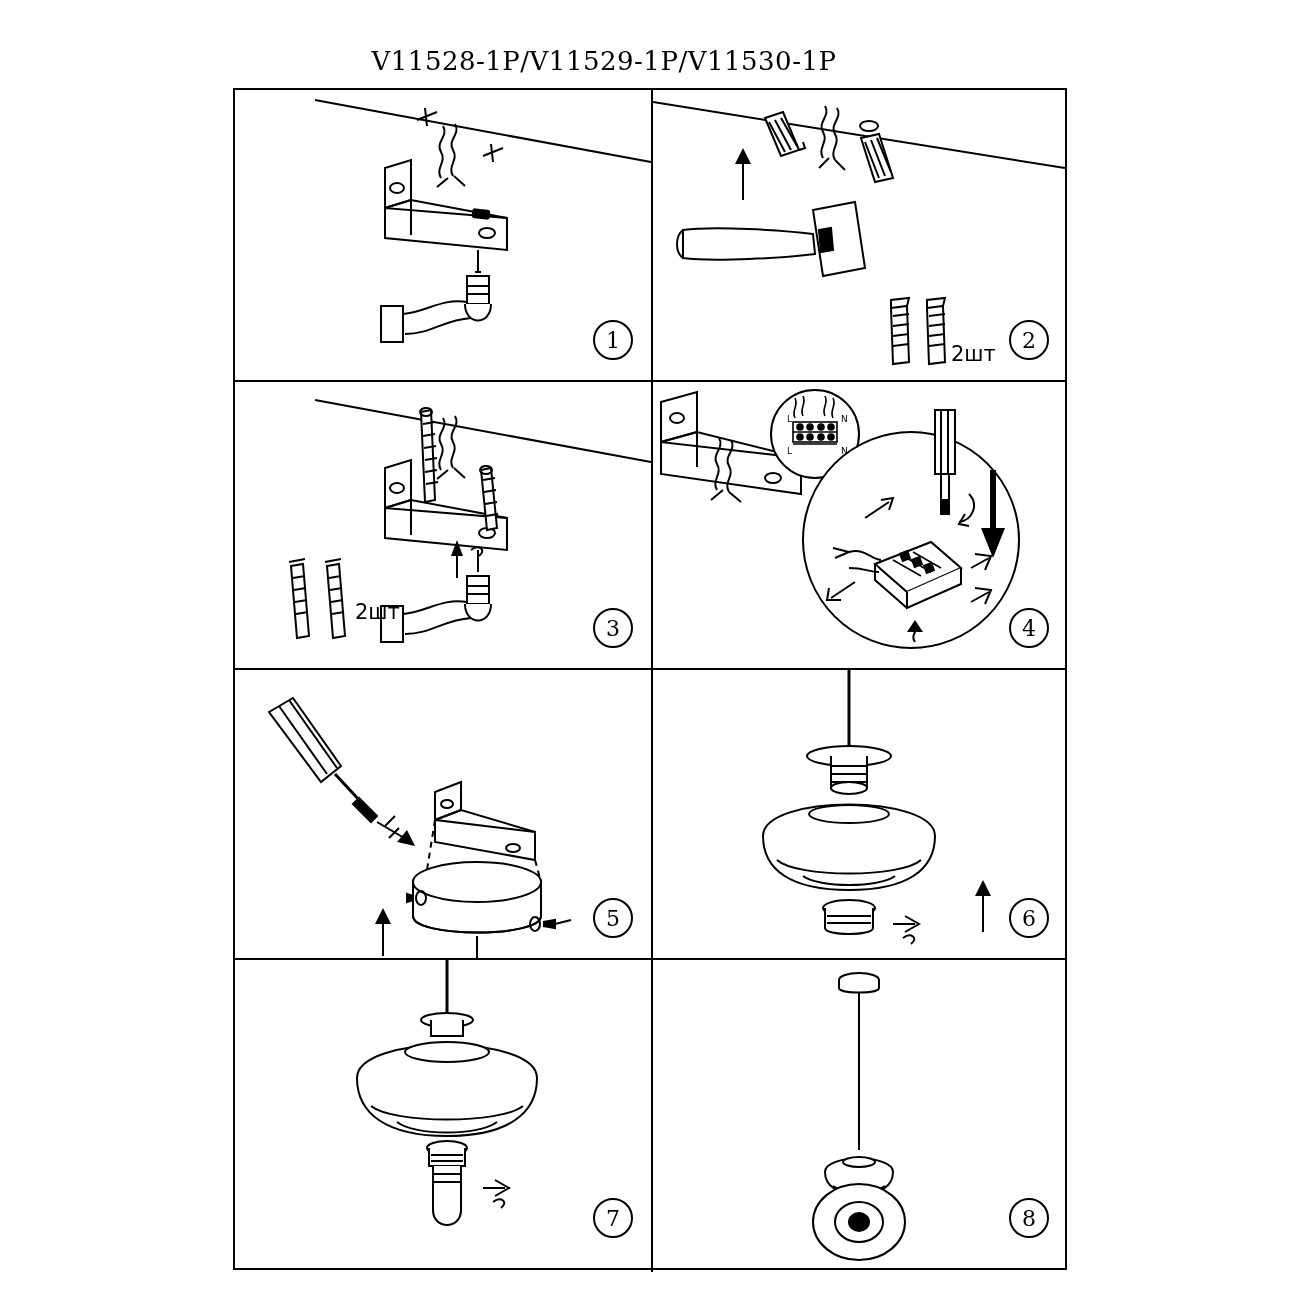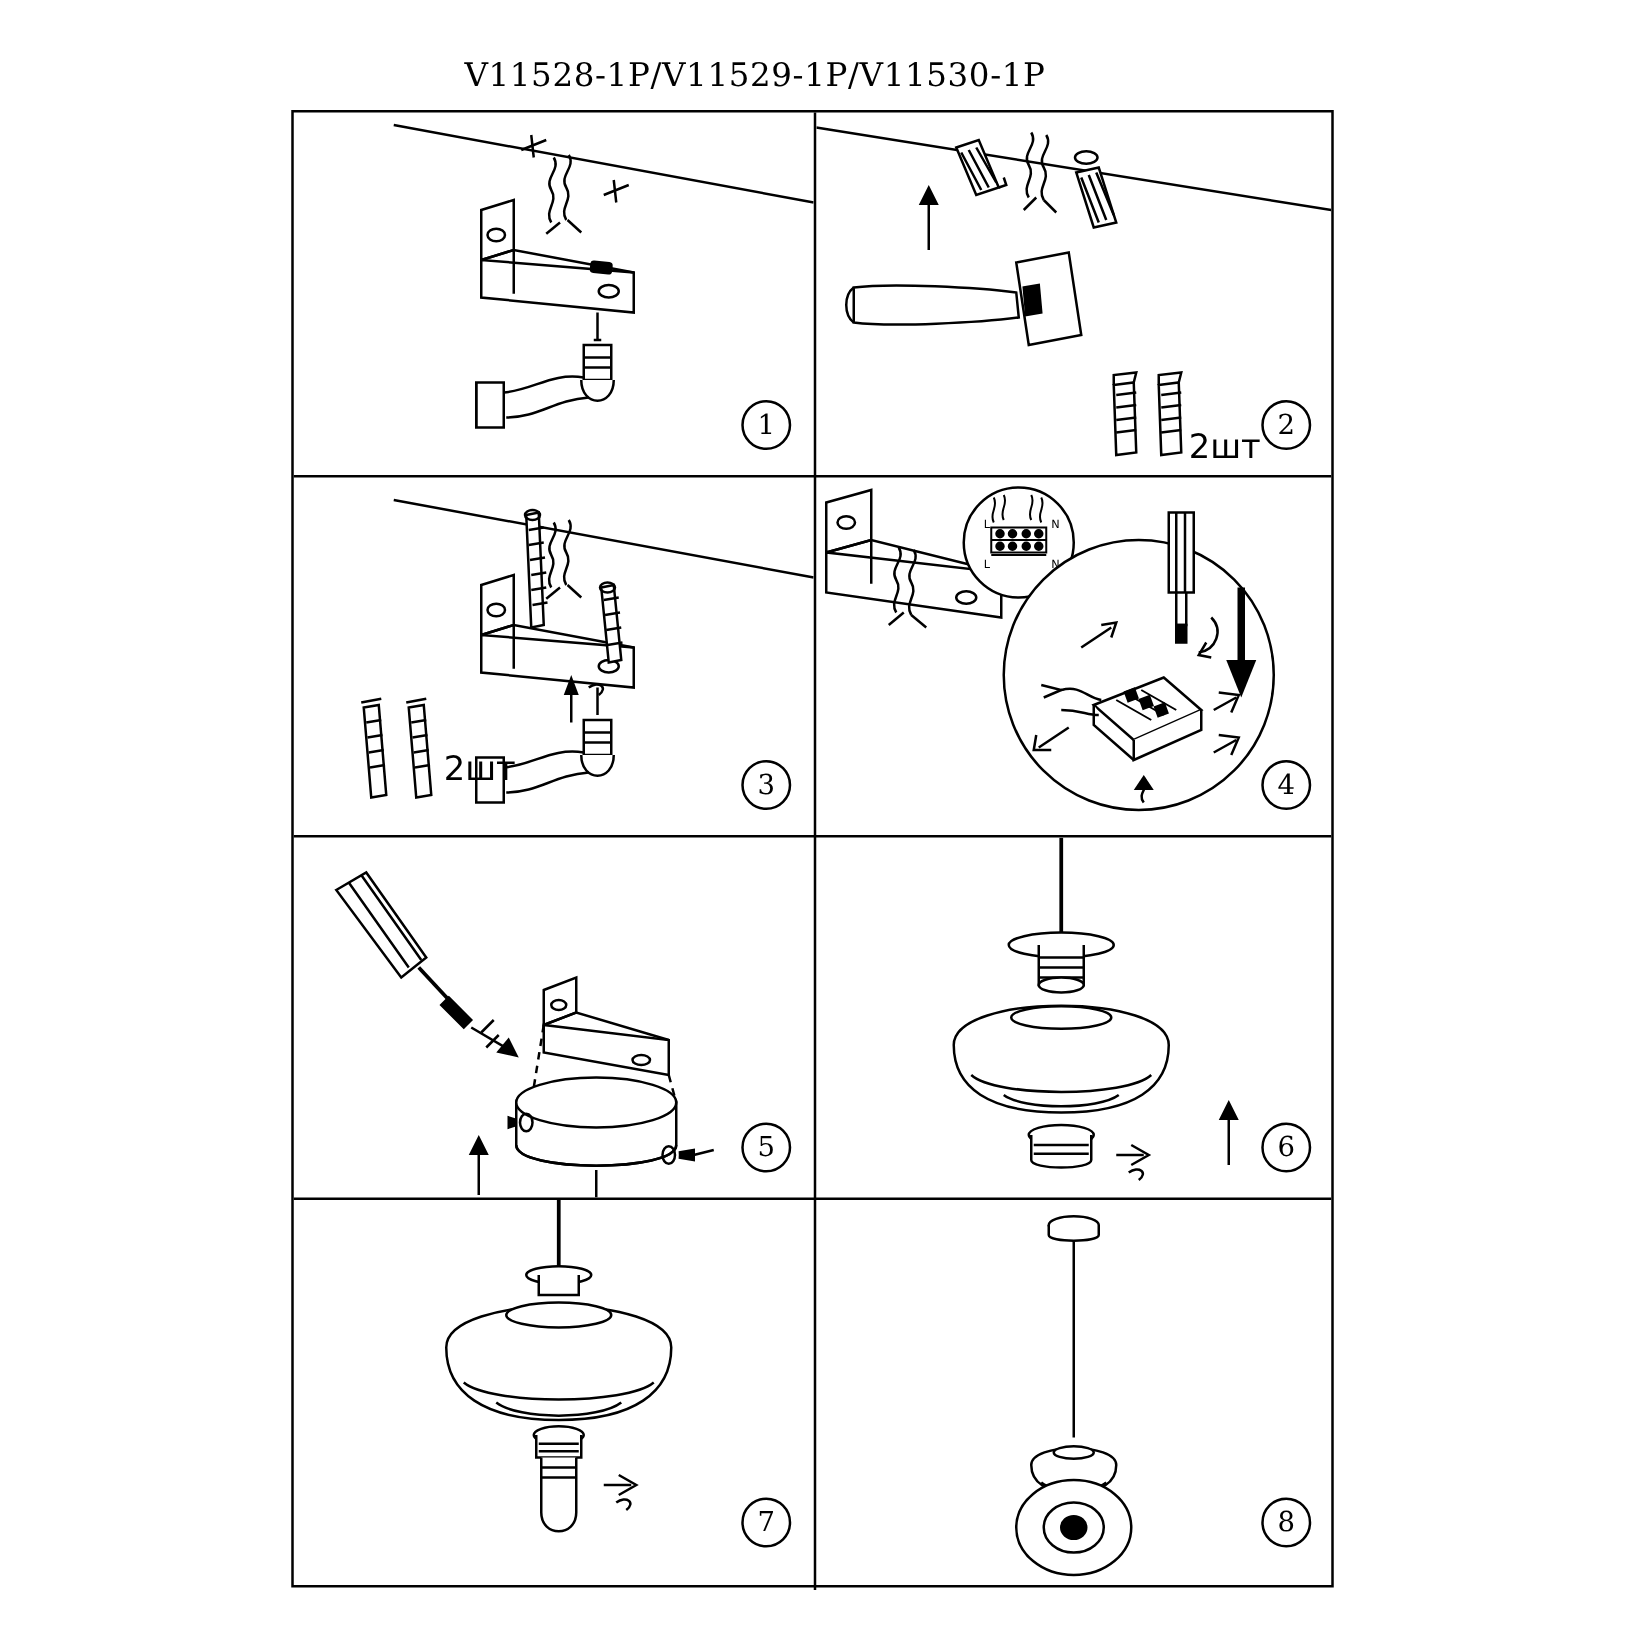--- a/index.html
+++ b/index.html
@@ -71,21 +71,21 @@
     display: flex;
     align-items: center;
     justify-content: center;
     font-family: "DejaVu Serif", serif;
     font-size: 22px;
     background: #fff;
   }
   .qty {
     position: absolute;
     font-family: "DejaVu Sans", sans-serif;
-    font-size: 27px;
+    font-size: 21px;
   }
   svg { display: block; }
 </style>
 </head>
 <body>
 
 <div class="sheet">
 
   <div class="title">V11528-1P/V11529-1P/V11530-1P</div>
 

